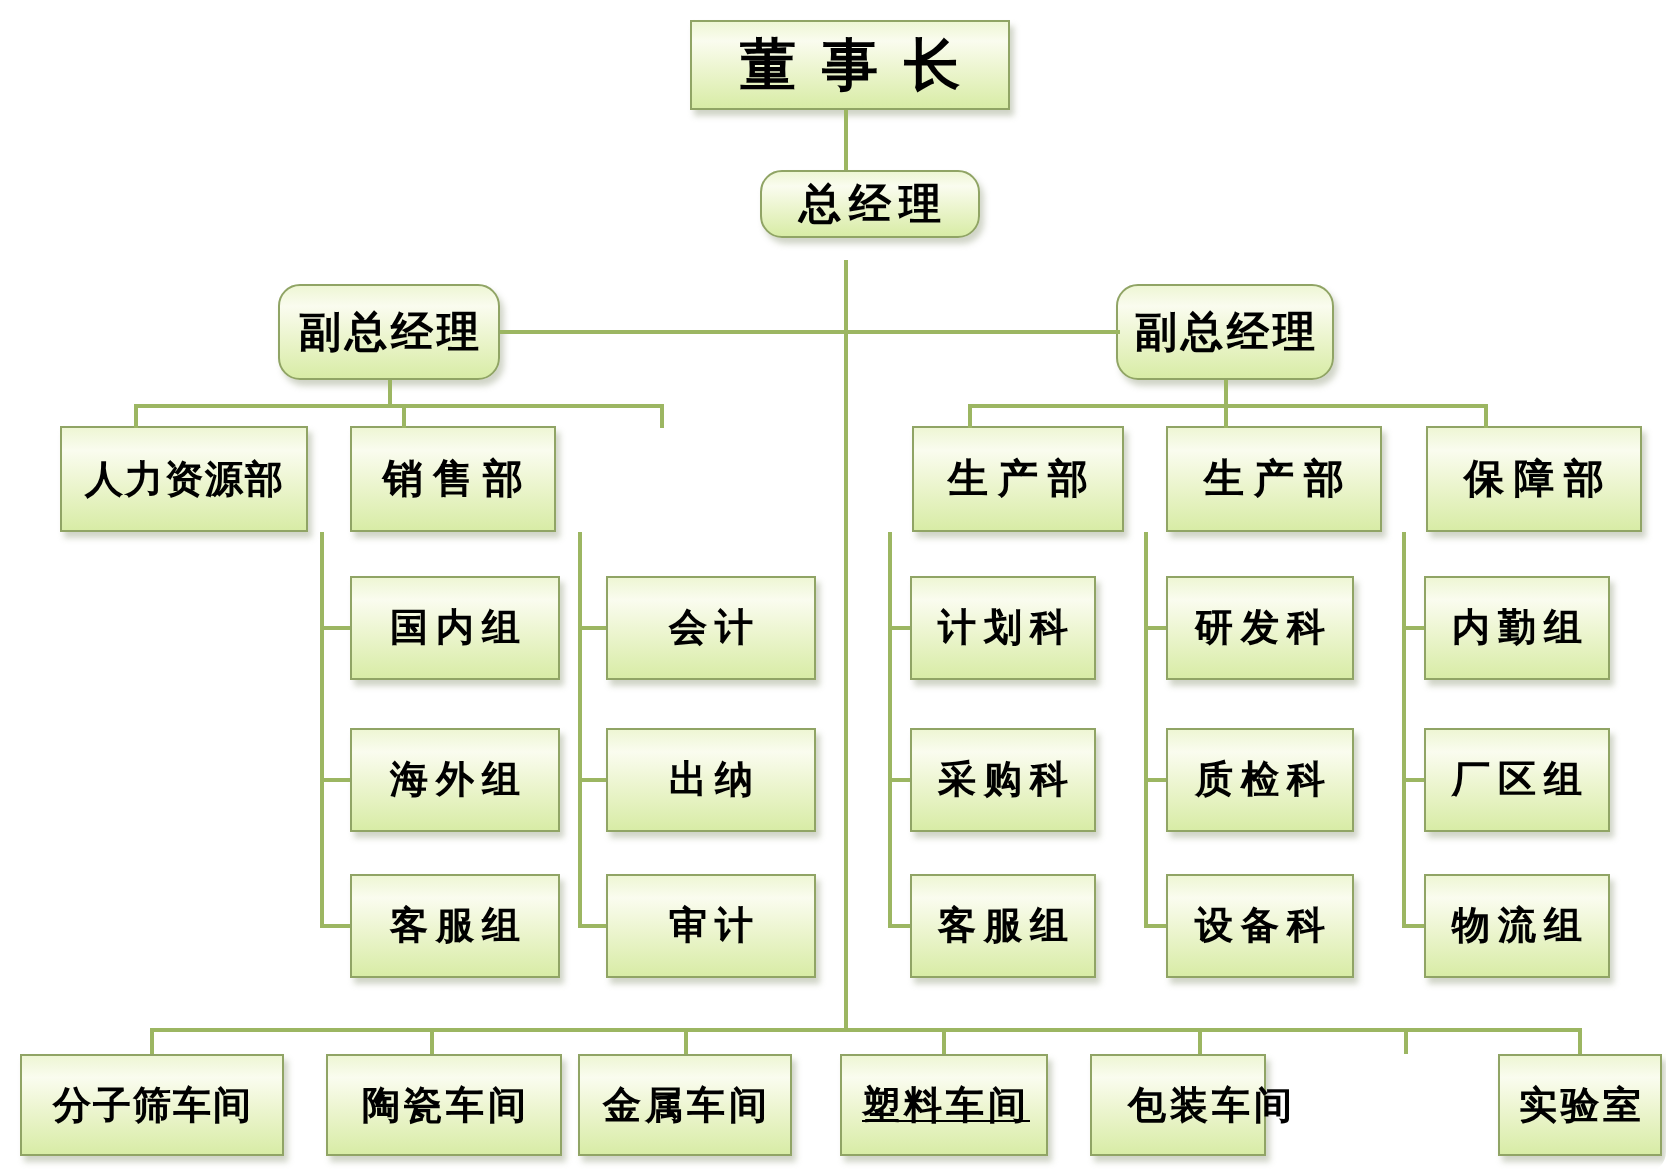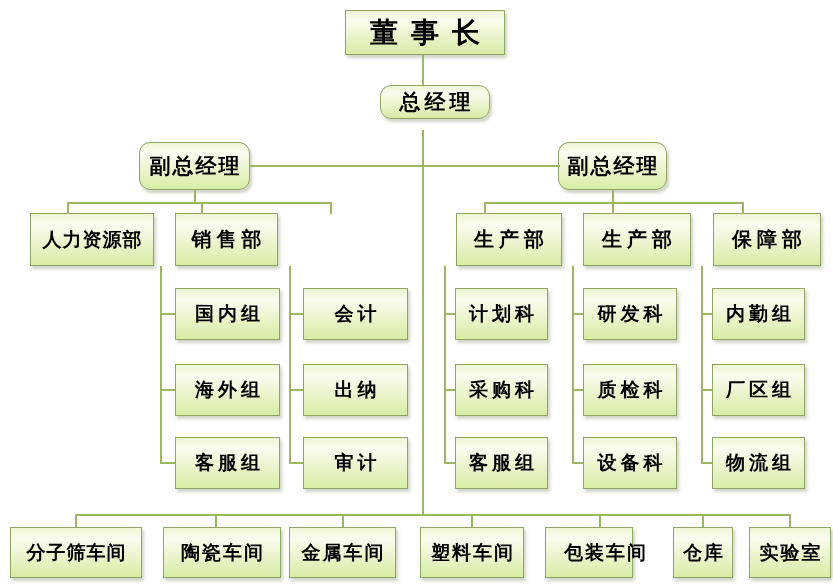--- a/index.html
+++ b/index.html
@@ -54,21 +54,21 @@
   .col-fin{left:303px;width:105px;}
   .col-p1{left:455px;width:93px;}
   .col-p2{left:583px;width:94px;}
   .col-sup{left:712px;width:93px;}
 
   
   .bot{top:527px;height:51px;font-size:19px;letter-spacing:2px;text-indent:2px;}
   .n-ws1{left:10px;width:132px;letter-spacing:1px;text-indent:1px;}
   .n-ws2{left:163px;width:118px;}
   .n-ws3{left:289px;width:107px;}
-  .n-ws4{left:420px;width:104px;}
+  .n-ws4{left:420px;width:104px;text-decoration:underline;}
   .n-ws5{left:545px;width:88px;padding-left:32px;}
   .n-wh{left:673px;width:60px;}
   .n-lab{left:749px;width:82px;}
 </style>
 </head>
 <body>
 
 <div class="canvas">
 
   <div class="node n-chairman">董事长</div>
@@ -100,21 +100,20 @@
 
   <div class="node child col-sup row1">内勤组</div>
   <div class="node child col-sup row2">厂区组</div>
   <div class="node child col-sup row3">物流组</div>
 
   <div class="node bot n-ws1">分子筛车间</div>
   <div class="node bot n-ws2">陶瓷车间</div>
   <div class="node bot n-ws3">金属车间</div>
   <div class="node bot n-ws4">塑料车间</div>
   <div class="node bot n-ws5">包装车间</div>
-  <div class="node bot n-wh">仓库</div>
   <div class="node bot n-lab">实验室</div>
 
 <div class="line" style="left: 422px; top: 55px; width: 2px; height: 30px;"></div>
     <div class="line" style="left: 422px; top: 130px; width: 2px; height: 386px;"></div>
     <div class="line" style="left: 250px; top: 165px; width: 310px; height: 2px;"></div>
     <div class="line" style="left: 194px; top: 190px; width: 2px; height: 13px;"></div>
     <div class="line" style="left: 67px; top: 202px; width: 265px; height: 2px;"></div>
     <div class="line" style="left: 67px; top: 202px; width: 2px; height: 12px;"></div>
     <div class="line" style="left: 201px; top: 202px; width: 2px; height: 12px;"></div>
     <div class="line" style="left: 330px; top: 202px; width: 2px; height: 12px;"></div>

